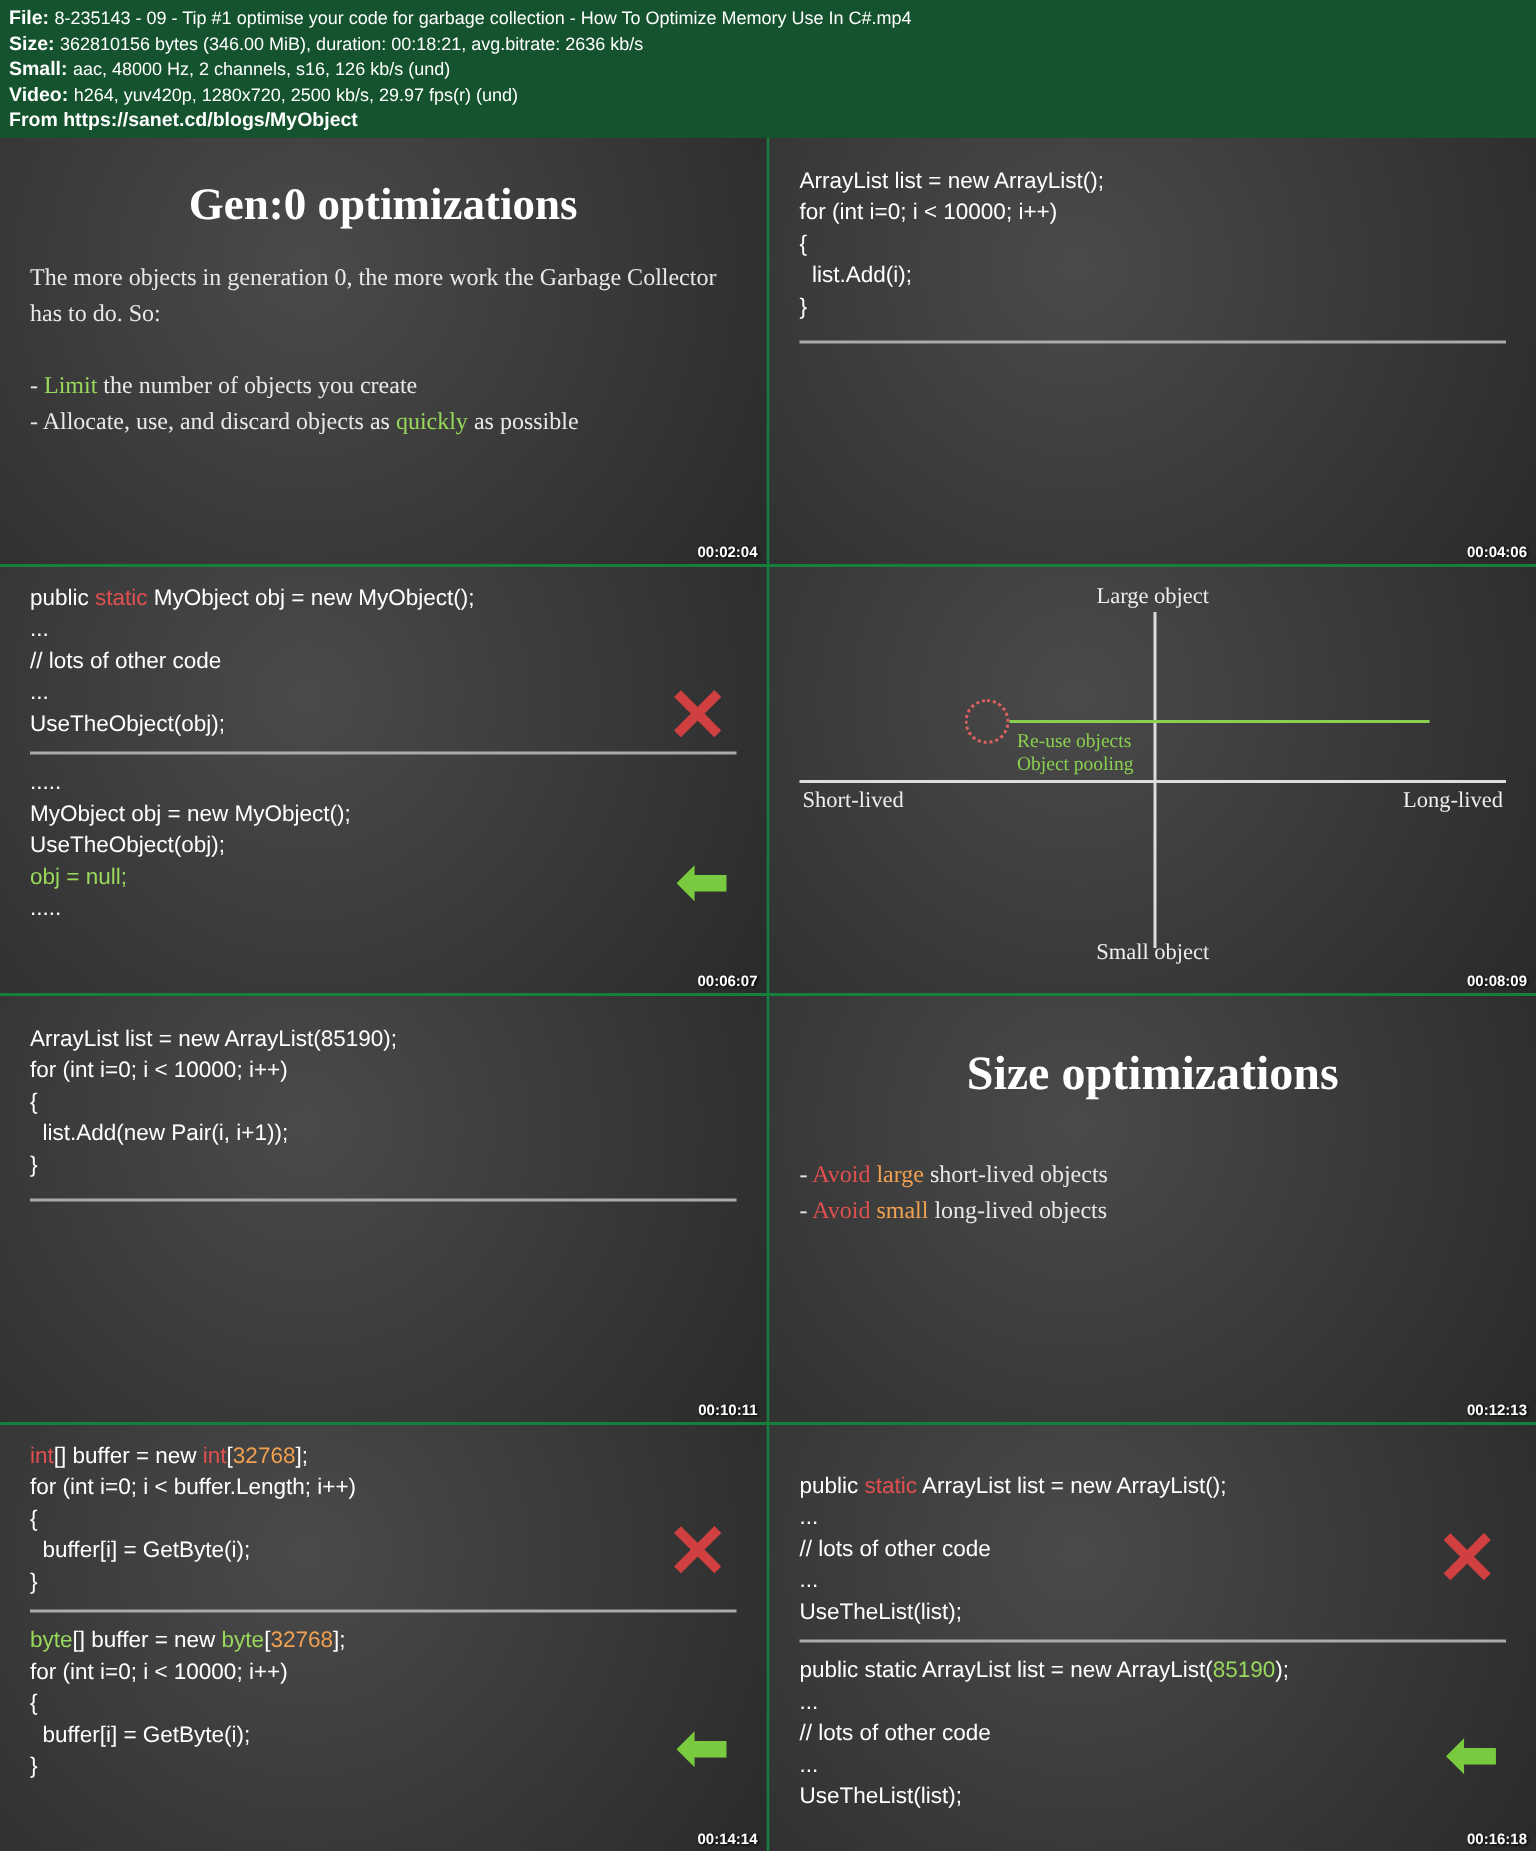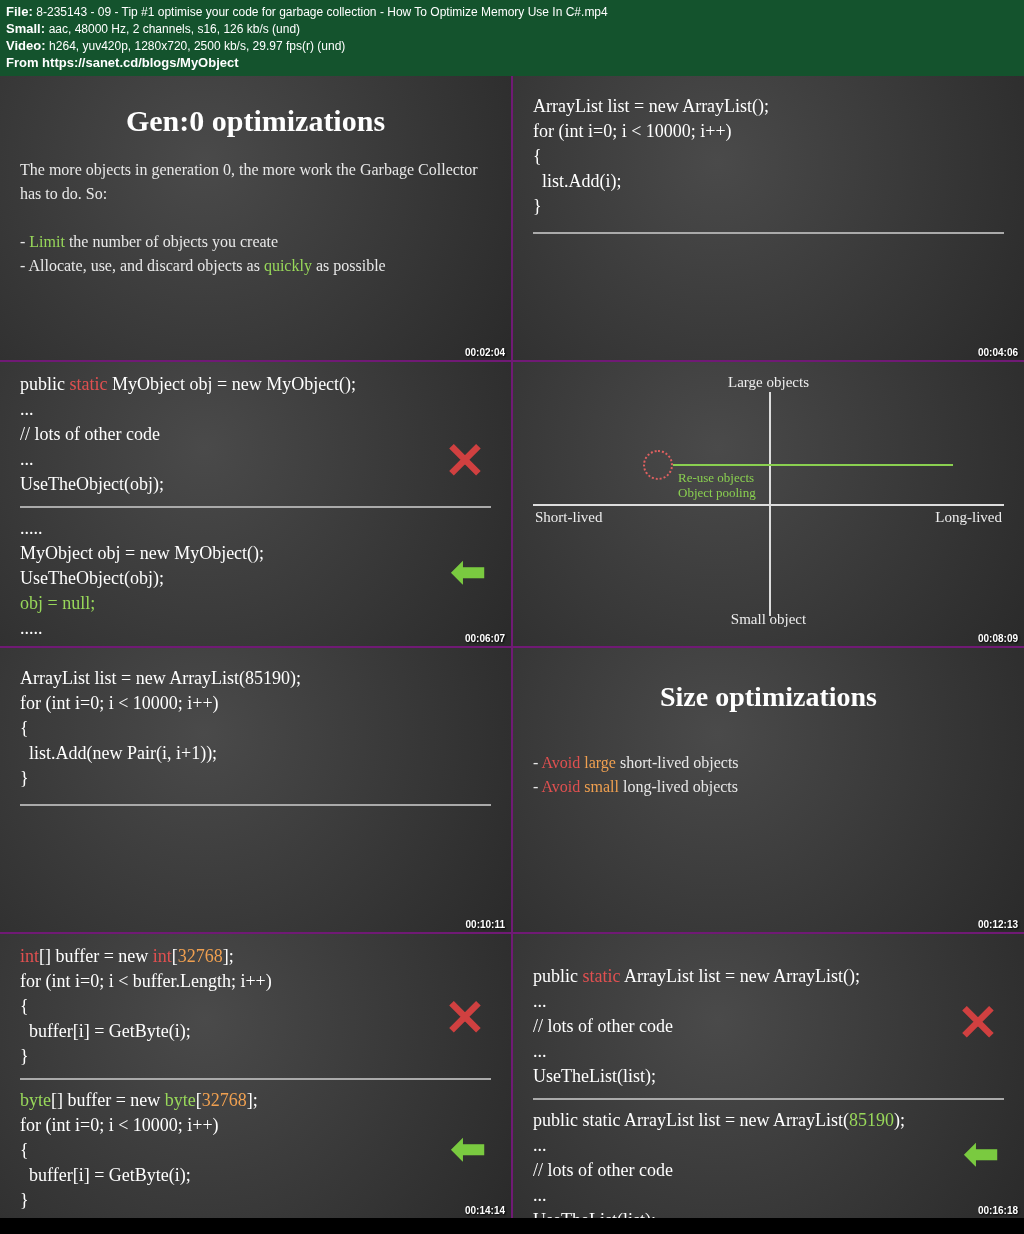--- a/index.html
+++ b/index.html
@@ -1,43 +1,44 @@
 <!DOCTYPE html>
 <html><head>
 <meta charset="utf-8">
 <style>
 * { margin:0; padding:0; box-sizing:border-box; }
 body { background:#000; font-family:'Comic Sans MS','Chalkboard SE',cursive; width:1024px; color:#fff; }
 .header { background:#14532d; color:#fff; padding:4px 6px; font-family:Verdana,sans-serif; font-size:13px; font-weight:bold; line-height:1.3; }
 .header .thin { font-weight:normal; font-size:12px; }
-.grid { display:grid; grid-template-columns:1fr 1fr; gap:2px; background:#701a75; }
+.grid { display:grid; grid-template-columns:1fr 1fr; gap:2px; background:#15803d; }
 .cell { position:relative; background:#333; background-image:radial-gradient(circle at 40% 30%, #4a4a4a 0%, #2a2a2a 100%); height:284px; padding:18px 20px; overflow:hidden; }
 .ts { position:absolute; bottom:2px; right:6px; font-family:Verdana,sans-serif; font-size:10px; font-weight:bold; color:#fff; text-shadow:1px 1px 2px #000; }
 .title { font-family:'Chalkboard SE','Comic Sans MS',cursive; font-size:30px; text-align:center; color:#fff; font-weight:bold; margin-top:10px; margin-bottom:20px; }
-.title2 { font-family:'Chalkboard SE','Comic Sans MS',cursive; font-size:28px; text-align:center; color:#fff; font-weight:bold; margin-top:15px; margin-bottom:14px; }
+.title2 { font-family:'Chalkboard SE','Comic Sans MS',cursive; font-size:32px; text-align:center; color:#fff; font-weight:bold; margin-top:15px; margin-bottom:14px; }
 .body { font-size:16px; color:#e8e8e8; line-height:1.5; }
-.code { font-family:Liberation Serif, serif; font-size:18px; color:#fff; line-height:1.4; white-space:pre; }
+.code { font-family:Liberation Sans, sans-serif; font-size:15px; color:#fff; line-height:1.4; white-space:pre; }
 .hl-g { color:#98d85a; }
 .hl-o { color:#f0a050; }
 .hl-r { color:#e05050; }
 .hr { border:none; border-top:2px solid #aaa; margin:8px 0; }
 .wrong { position:absolute; right:25px; top:70px; font-size:50px; color:#d04040; font-weight:bold; font-family:Arial; }
 .right { position:absolute; right:25px; bottom:50px; font-size:42px; color:#7aca40; font-weight:bold; font-family:Arial; }
 .axis-v { position:absolute; left:50%; top:30px; bottom:30px; width:2px; background:#ddd; }
 .axis-h { position:absolute; top:50%; left:20px; right:20px; height:2px; background:#ddd; }
 .axis-lbl { position:absolute; font-size:15px; color:#eee; white-space:nowrap; }
 .greenarrow { position:absolute; height:2px; background:#8ad050; }
 .dotcirc { position:absolute; width:30px; height:30px; border:2px dotted #e06060; border-radius:50%; }
 .greentxt { color:#8ad050; font-size:13px; }
 </style>
 </head>
 <body>
 
 <div class="header">
 <div><span>File: </span><span class="thin">8-235143 - 09 - Tip #1 optimise your code for garbage collection - How To Optimize Memory Use In C#.mp4</span></div>
+<div><span>Size: </span><span class="thin">362810156 bytes (346.00 MiB), duration: 00:18:21, avg.bitrate: 2636 kb/s</span></div>
 <div><span>Small: </span><span class="thin">aac, 48000 Hz, 2 channels, s16, 126 kb/s (und)</span></div>
 <div><span>Video: </span><span class="thin">h264, yuv420p, 1280x720, 2500 kb/s, 29.97 fps(r) (und)</span></div>
 <div>From https://sanet.cd/blogs/MyObject</div>
 </div>
 
 <div class="grid">
 
 <div class="cell">
  <div class="title">Gen:0 optimizations</div>
  <div class="body">
@@ -71,21 +72,21 @@
 UseTheObject(obj);
 </span><span class="hl-g">obj = null;</span><span>
 .....</span></div>
  <div class="right">⬅</div>
  <div class="ts">00:06:07</div>
 </div>
 
 <div class="cell">
  <div class="axis-v"></div>
  <div class="axis-h"></div>
- <div class="axis-lbl" style="top:12px;left:50%;transform:translateX(-50%)">Large objects</div>
+ <div class="axis-lbl" style="top:12px;left:50%;transform:translateX(-50%)">Large object</div>
  <div class="axis-lbl" style="bottom:18px;left:50%;transform:translateX(-50%)">Small object</div>
  <div class="axis-lbl" style="top:52%;left:22px">Short-lived</div>
  <div class="axis-lbl" style="top:52%;right:22px">Long-lived</div>
  <div class="dotcirc" style="top:88px;left:130px"></div>
  <div class="greenarrow" style="top:102px;left:160px;width:280px"></div>
  <div class="axis-lbl greentxt" style="top:108px;left:165px">Re-use objects</div>
  <div class="axis-lbl greentxt" style="top:123px;left:165px">Object pooling</div>
  <div class="ts">00:08:09</div>
 </div>
 

